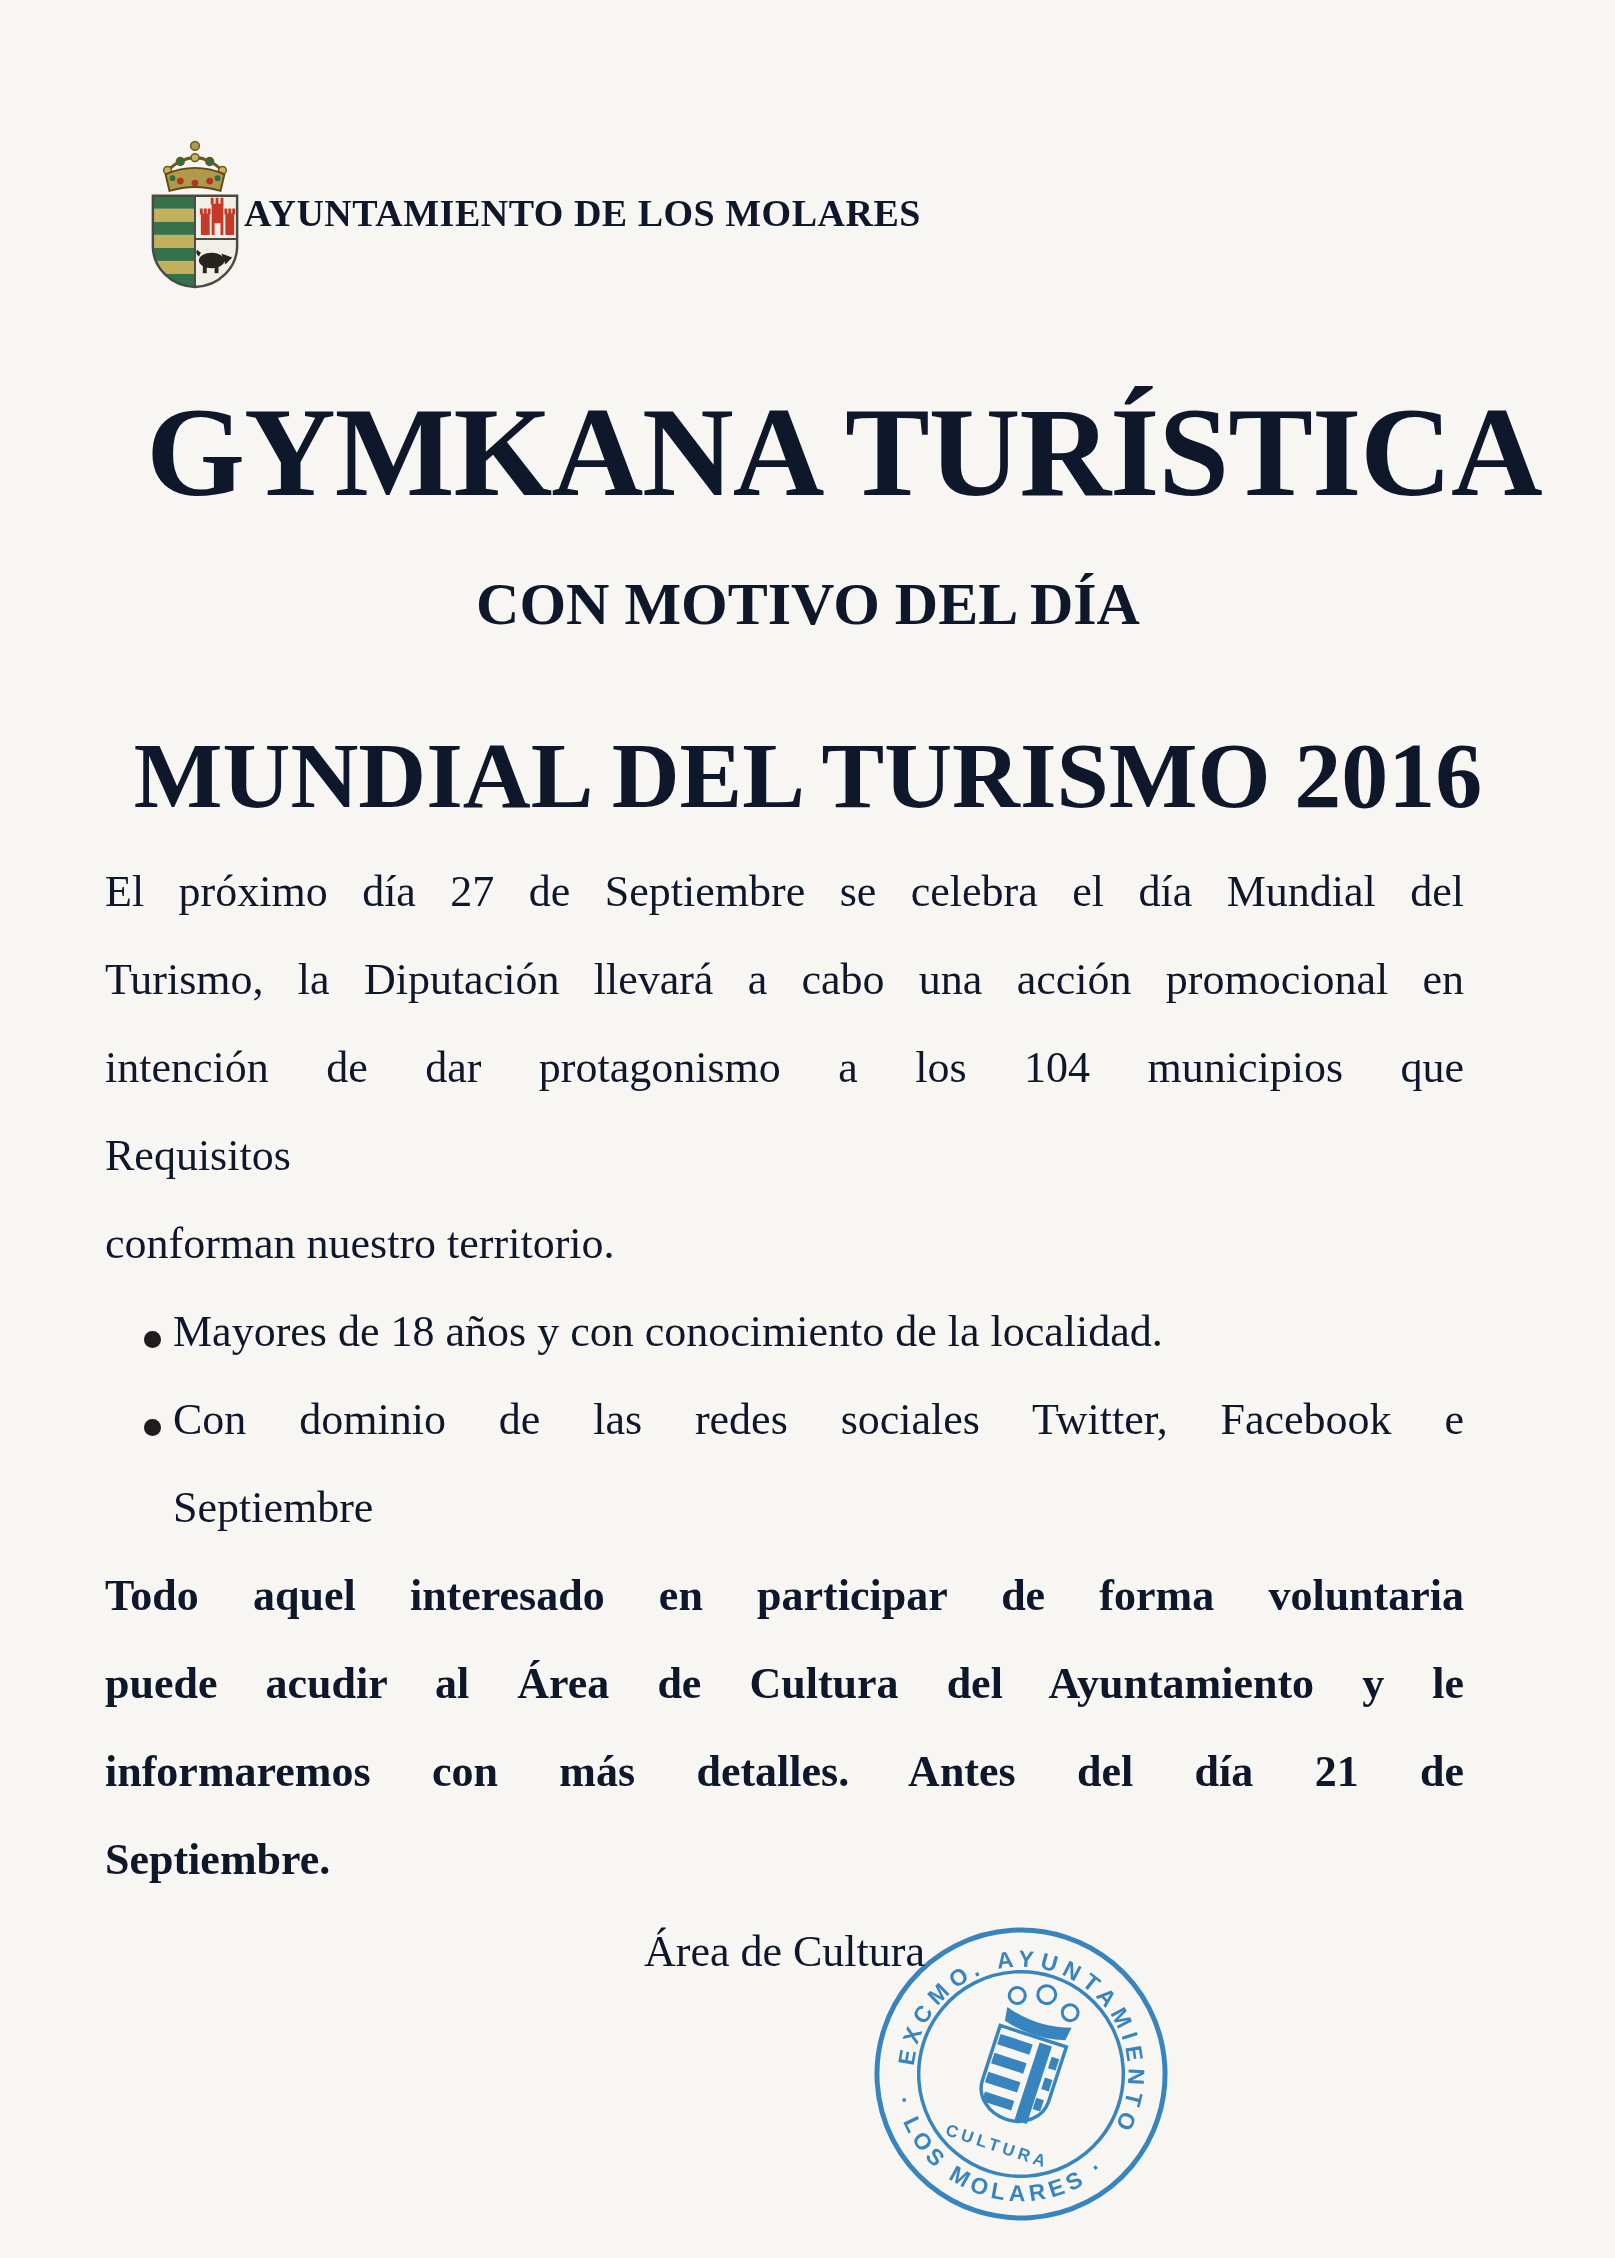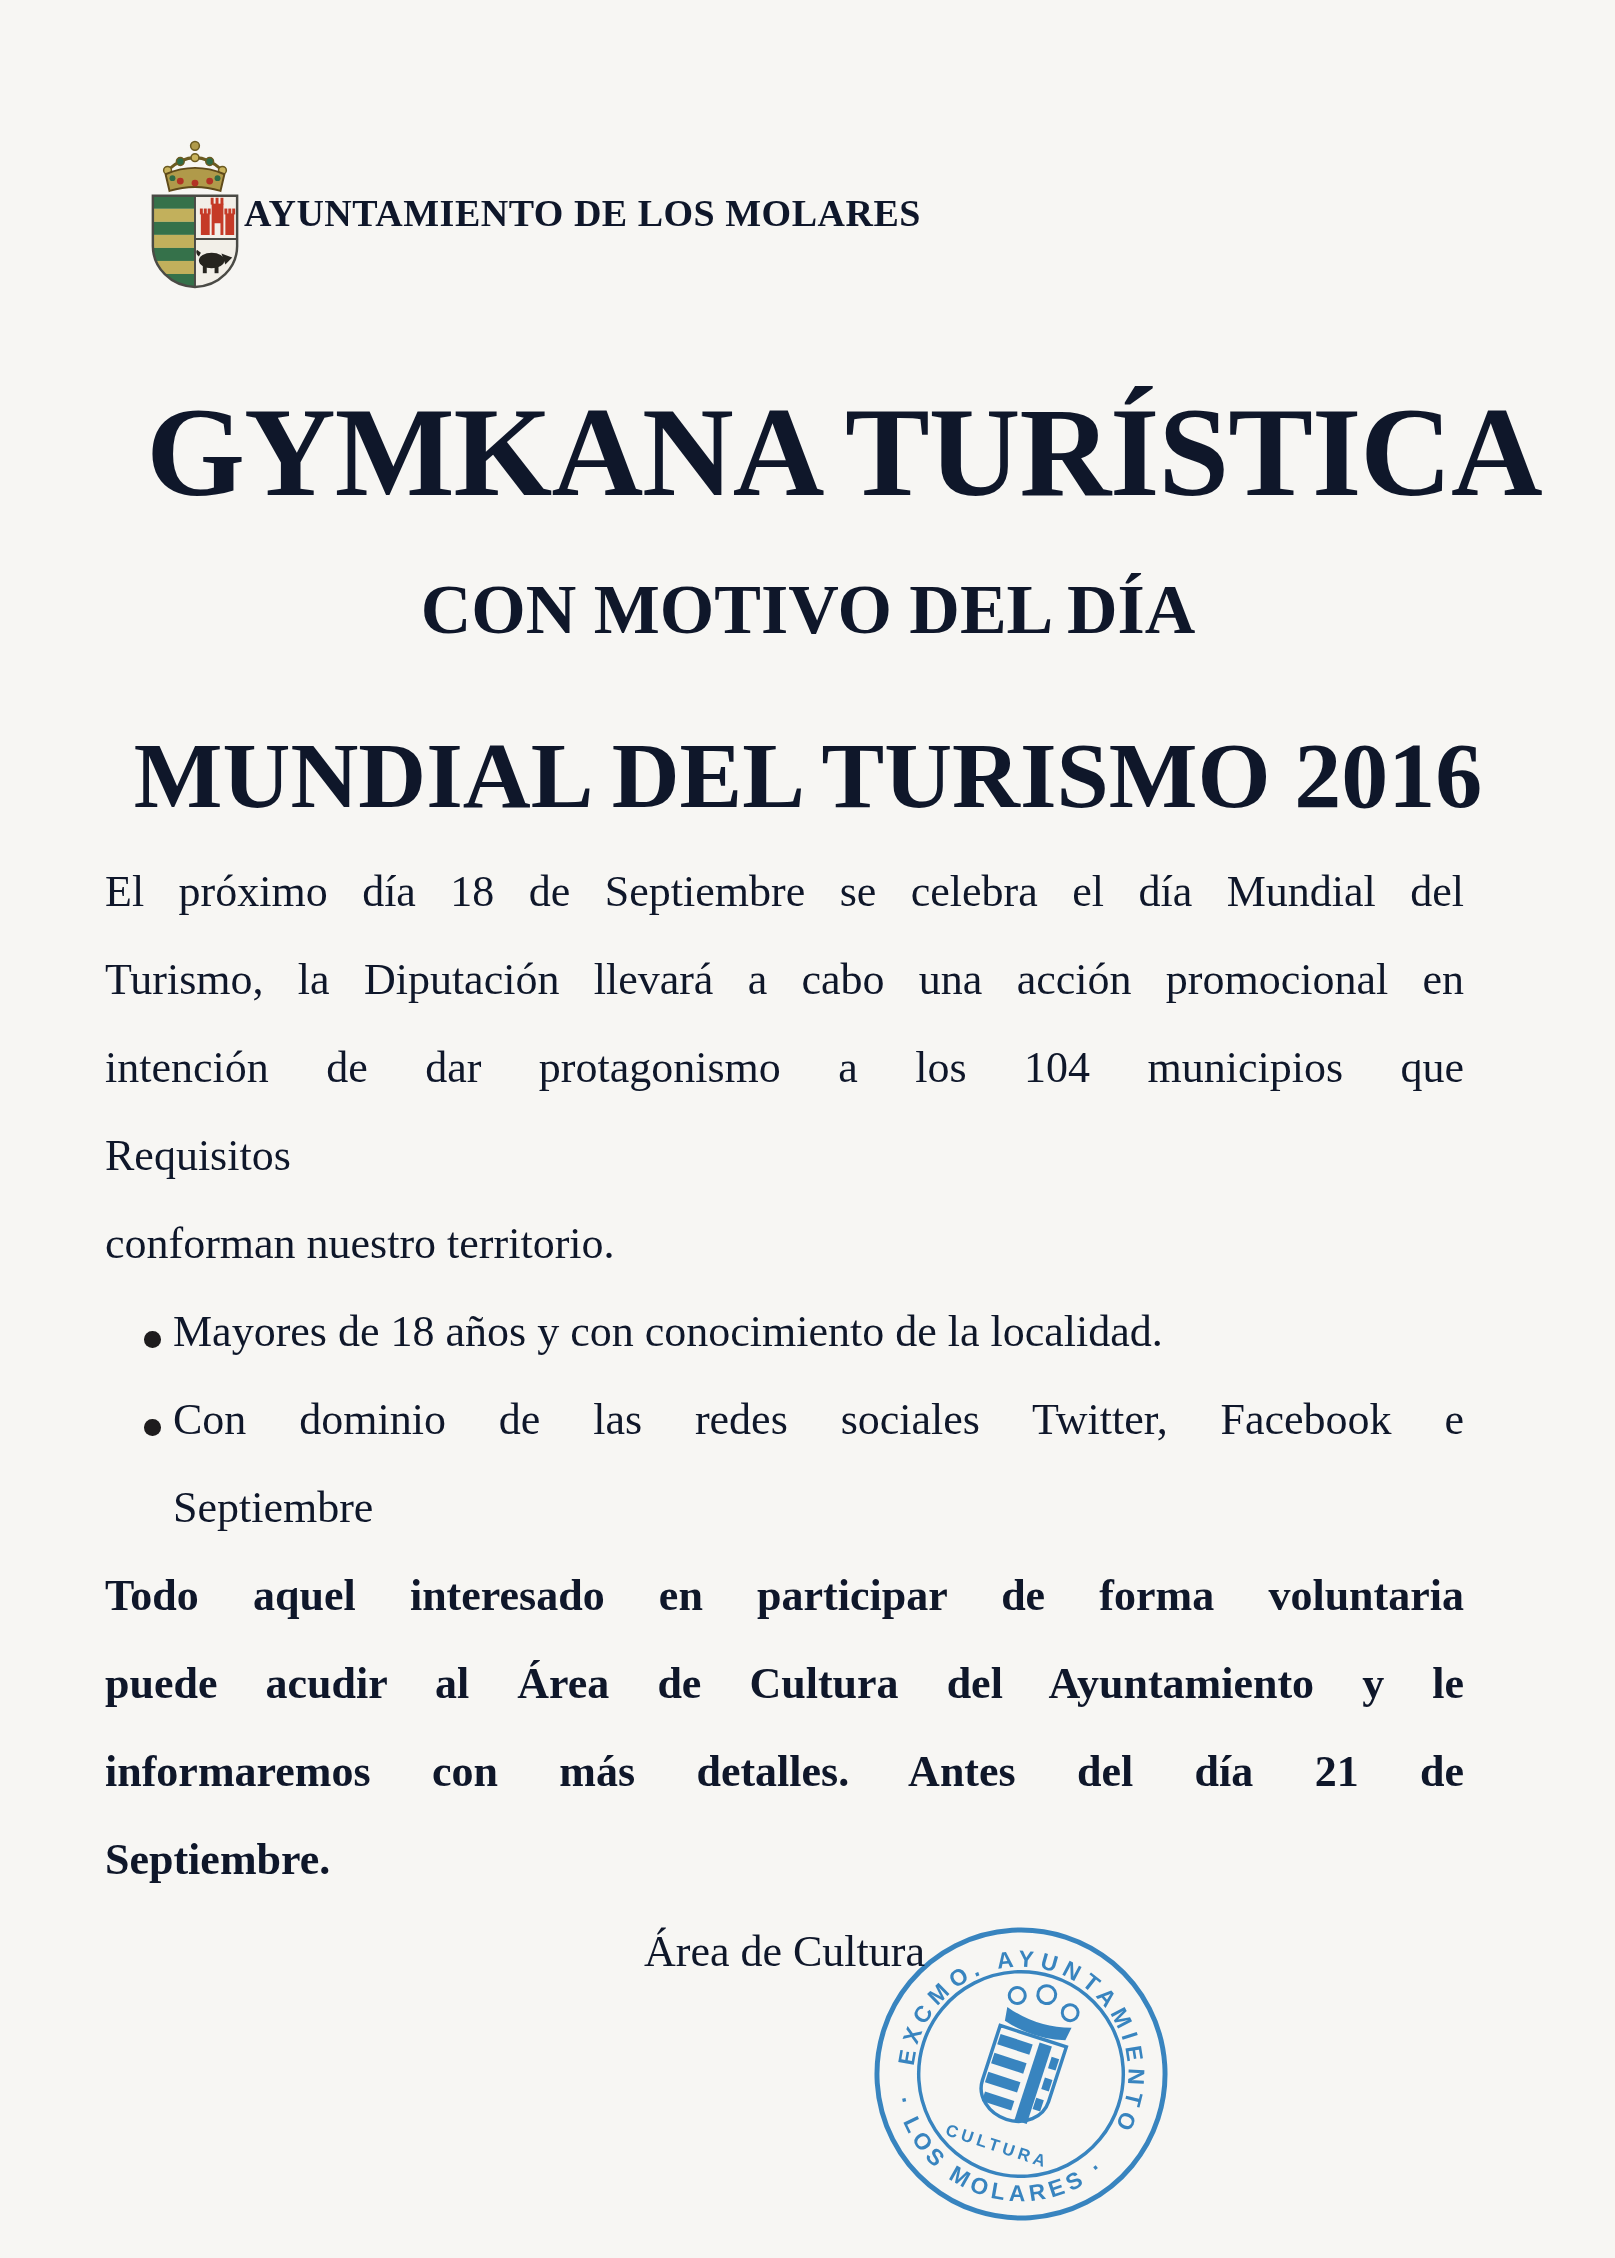--- a/index.html
+++ b/index.html
@@ -14,21 +14,21 @@
   
   .logo{position:absolute;left:146px;top:137px;width:98px;height:156px;}
   .org-name{
     position:absolute;left:244px;top:191px;
     font-size:38px;font-weight:bold;letter-spacing:0.5px;
     white-space:nowrap;
   }
   
   .title-line{position:absolute;left:0;width:100%;text-align:center;font-weight:bold;line-height:1.05;white-space:nowrap;}
   .t1{top:386px;font-size:127px;letter-spacing:-1px;padding-left:36px;}
-  .t2{top:573px;font-size:70px;}
+  .t2{top:573px;font-size:60px;}
   .t3{top:726px;font-size:94px;}
   
   .body-col{
     position:absolute;left:105px;top:848px;width:1359px;
     font-size:44px;line-height:88px;
   }
   .line{height:88px;text-align:justify;text-align-last:justify;white-space:nowrap;}
   .line.natural{text-align:left;text-align-last:left;}
   .line.bullet{position:relative;padding-left:68px;width:1291px;}
   .line.bullet .dot{
@@ -130,21 +130,21 @@
     </svg>
   </div>
 
   <div class="org-name">AYUNTAMIENTO DE LOS MOLARES</div>
 
   <div class="title-line t1">GYMKANA TURÍSTICA</div>
   <div class="title-line t2">CON MOTIVO DEL DÍA</div>
   <div class="title-line t3">MUNDIAL DEL TURISMO 2016</div>
 
   <div class="body-col">
-    <div class="line">El próximo día 18 de Septiembre se celebra el día Mundial del</div>
+    <div class="line">El próximo día 27 de Septiembre se celebra el día Mundial del</div>
     <div class="line">Turismo, la Diputación llevará a cabo una acción promocional en</div>
     <div class="line">intención de dar protagonismo a los 104 municipios que</div>
     <div class="line natural">Requisitos</div>
 
     <div class="line natural">conforman nuestro territorio.</div>
 
     <div class="line natural bullet">
       <span class="dot"></span>
       <span>Mayores de 18 años y con conocimiento de la localidad.</span>
     </div>

